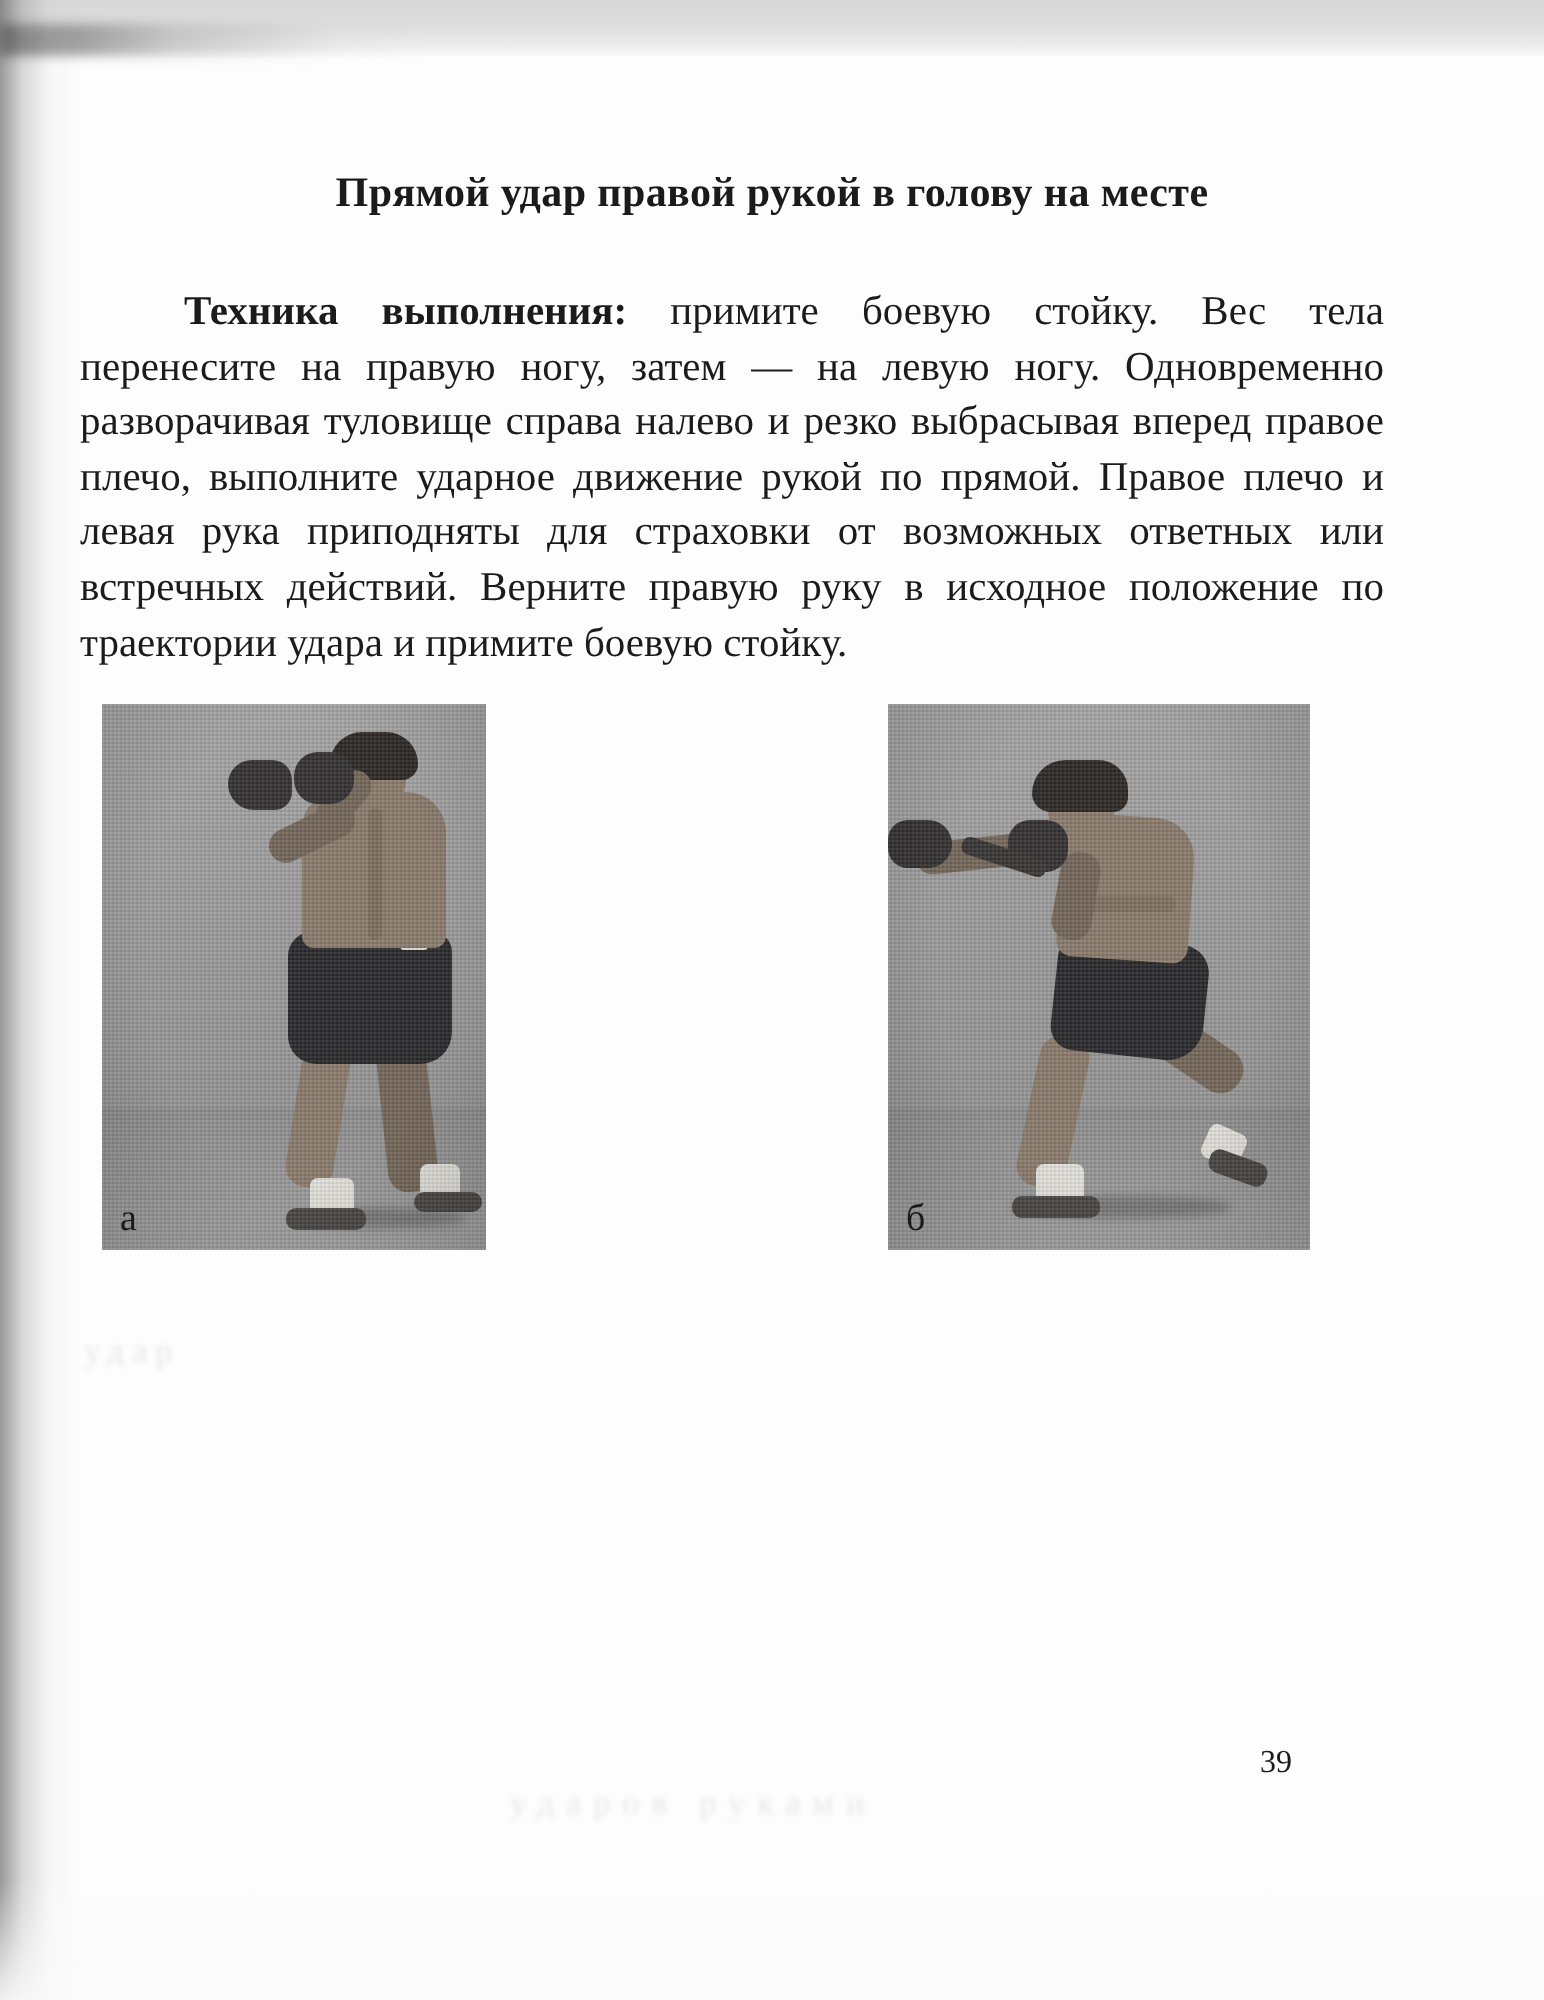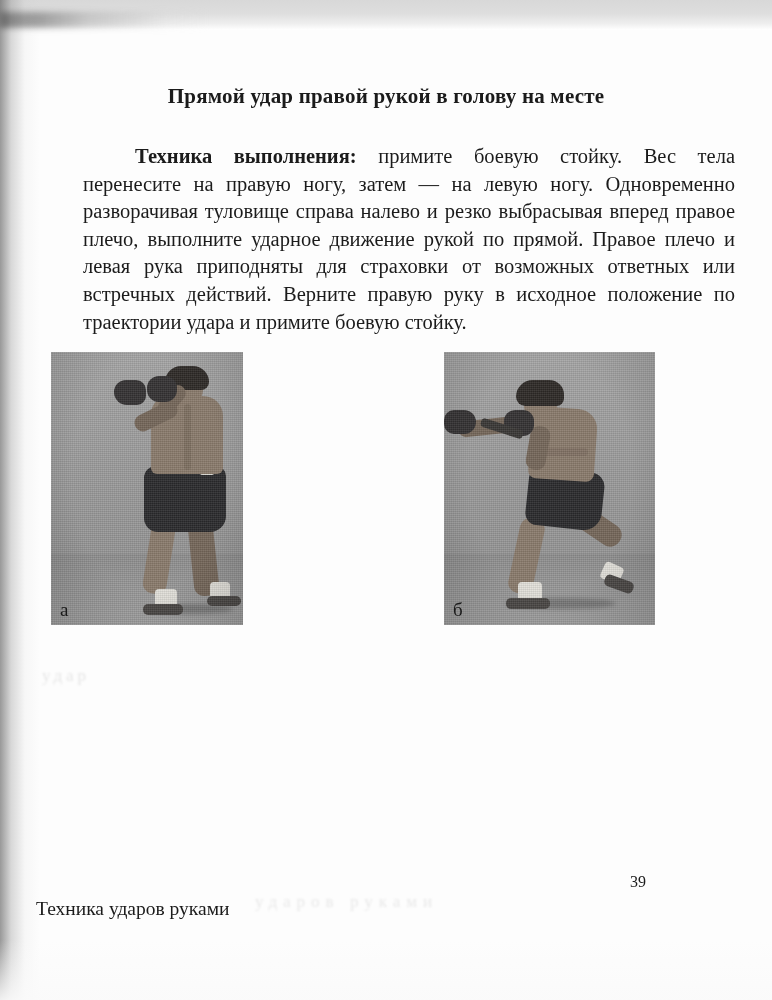--- a/index.html
+++ b/index.html
@@ -93,21 +93,20 @@
 
   .body-copy {
     position: absolute;
     left: 40px; top: 143px;
     width: 652px;
     font-size: 20.5px;
     line-height: 27.6px;
     text-align: justify;
     text-indent: 52px;
     hyphens: manual;
-    margin-left: 43px;
   }
   .body-copy b { font-weight: bold; }
 
   .caption {
     position: absolute;
     left: 0; top: 648px;
     width: 772px;
     text-align: center;
     font-size: 19px;
   }
@@ -256,16 +255,15 @@
 
     <div class="fig-grain"></div>
     <div class="fig-vignette"></div>
     <div class="fig-label">б</div>
   </div>
 
   <div class="ghost-text">удар</div>
   <div class="ghost-text g2">ударов руками</div>
 
 
-  <div class="footer-running-head">Техника ударов руками</div>
   <div class="footer-page-number">39</div>
 
 </div>
 
 </body></html>

